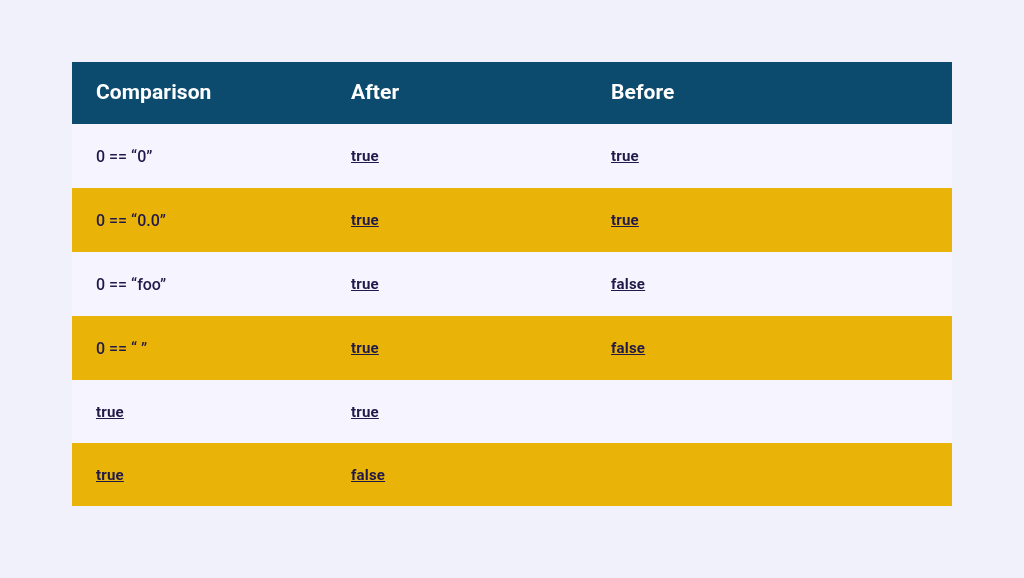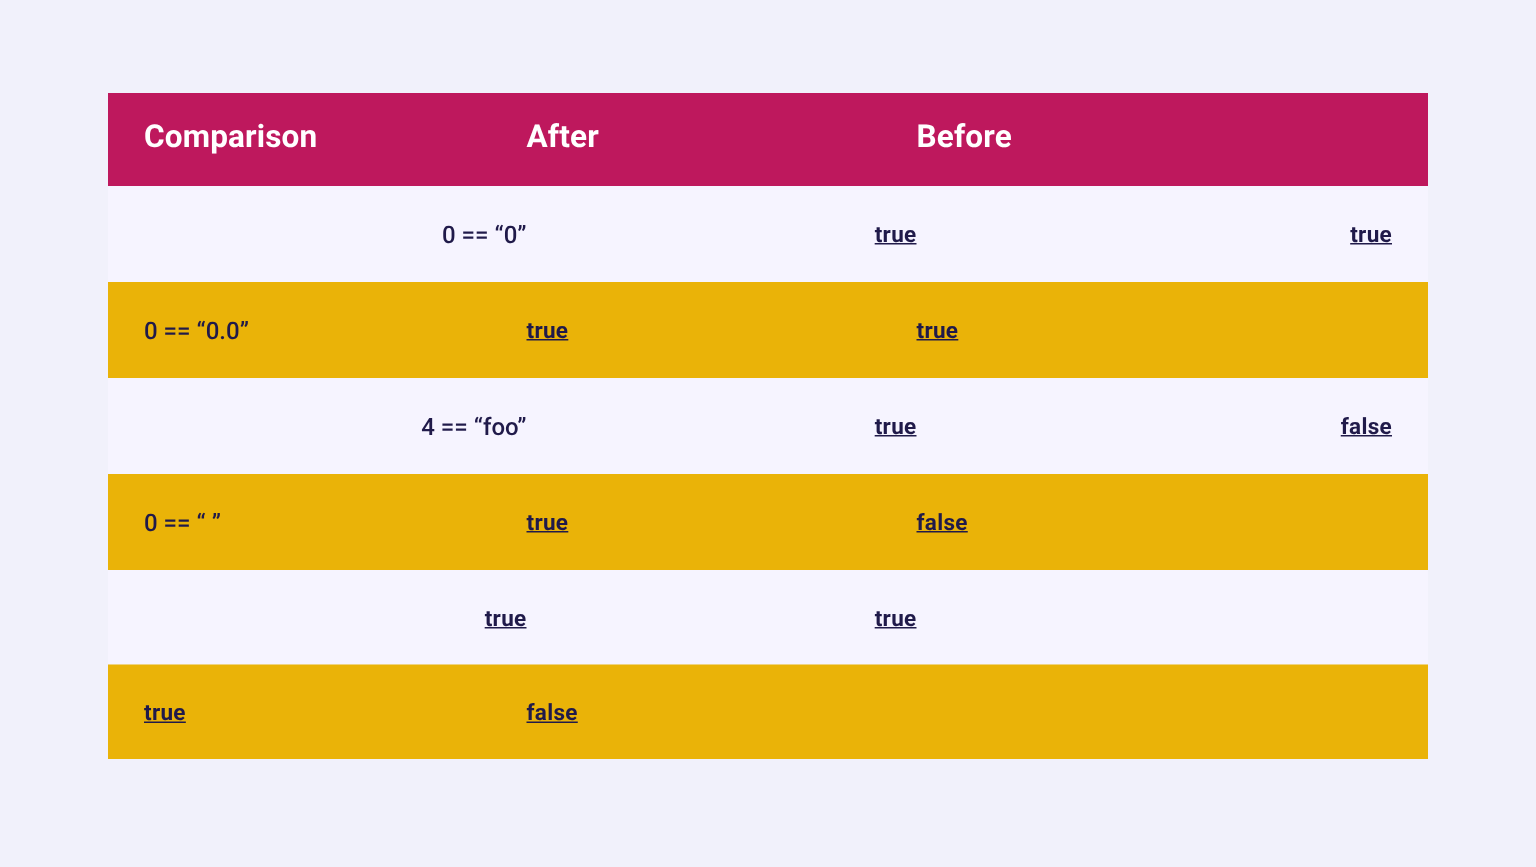--- a/index.html
+++ b/index.html
@@ -17,21 +17,21 @@
       align-items: flex-start;
       justify-content: center;
       padding-top: 62px;
     }
 
     .table-wrap {
       width: 880px;
     }
 
     .table-header {
-      background: #be185d;
+      background: #0c4a6e;
       color: #ffffff;
       display: grid;
       grid-template-columns: 255px 260px 1fr;
       padding: 18px 24px 20px 24px;
     }
 
     .table-header span {
       font-size: 21px;
       font-weight: 700;
       letter-spacing: 0.1px;
@@ -39,21 +39,20 @@
 
     .table-row {
       display: grid;
       grid-template-columns: 255px 260px 1fr;
       padding: 23px 24px 22px 24px;
       color: #201a4a;
     }
 
     .table-row.odd {
       background: #f6f4ff;
-      text-align: right;
     }
 
     .table-row.even {
       background: #eab308;
     }
 
     .cell-comparison {
       font-size: 16px;
       font-weight: 500;
     }
@@ -81,21 +80,21 @@
     <span class="cell-bool">true</span>
   </div>
 
   <div class="table-row even">
     <span class="cell-comparison">0 == “0.0”</span>
     <span class="cell-bool">true</span>
     <span class="cell-bool">true</span>
   </div>
 
   <div class="table-row odd">
-    <span class="cell-comparison">4 == “foo”</span>
+    <span class="cell-comparison">0 == “foo”</span>
     <span class="cell-bool">true</span>
     <span class="cell-bool">false</span>
   </div>
 
   <div class="table-row even">
     <span class="cell-comparison">0 == “ ”</span>
     <span class="cell-bool">true</span>
     <span class="cell-bool">false</span>
   </div>
 

